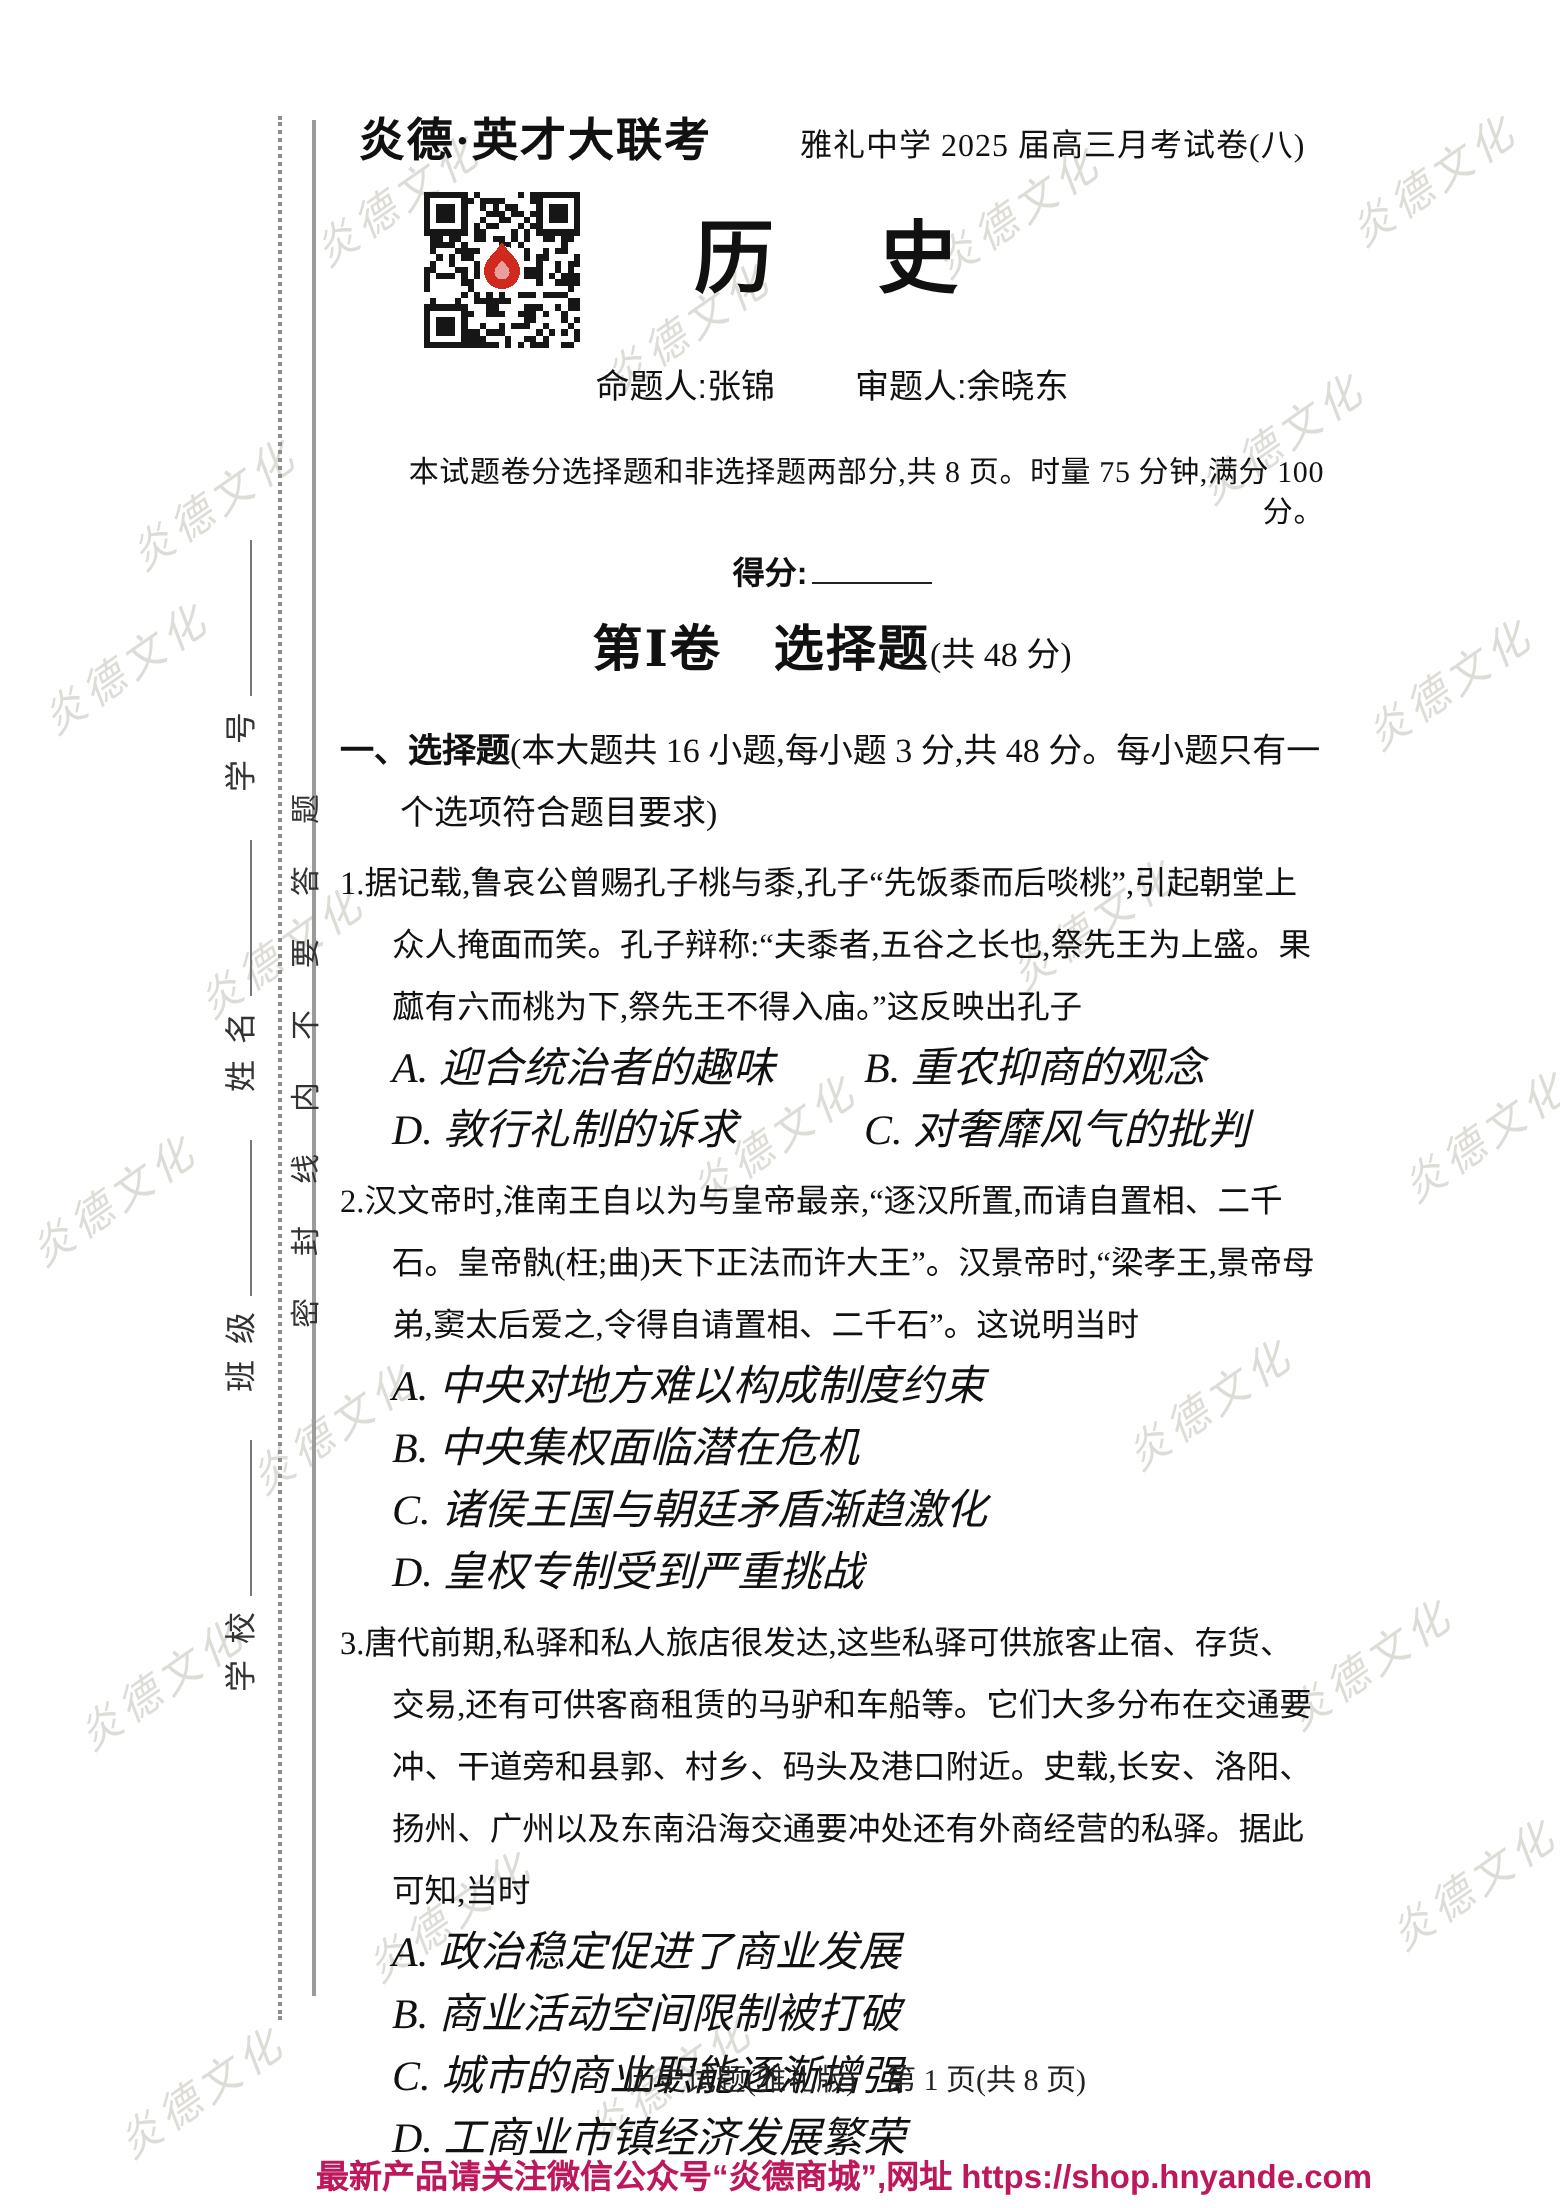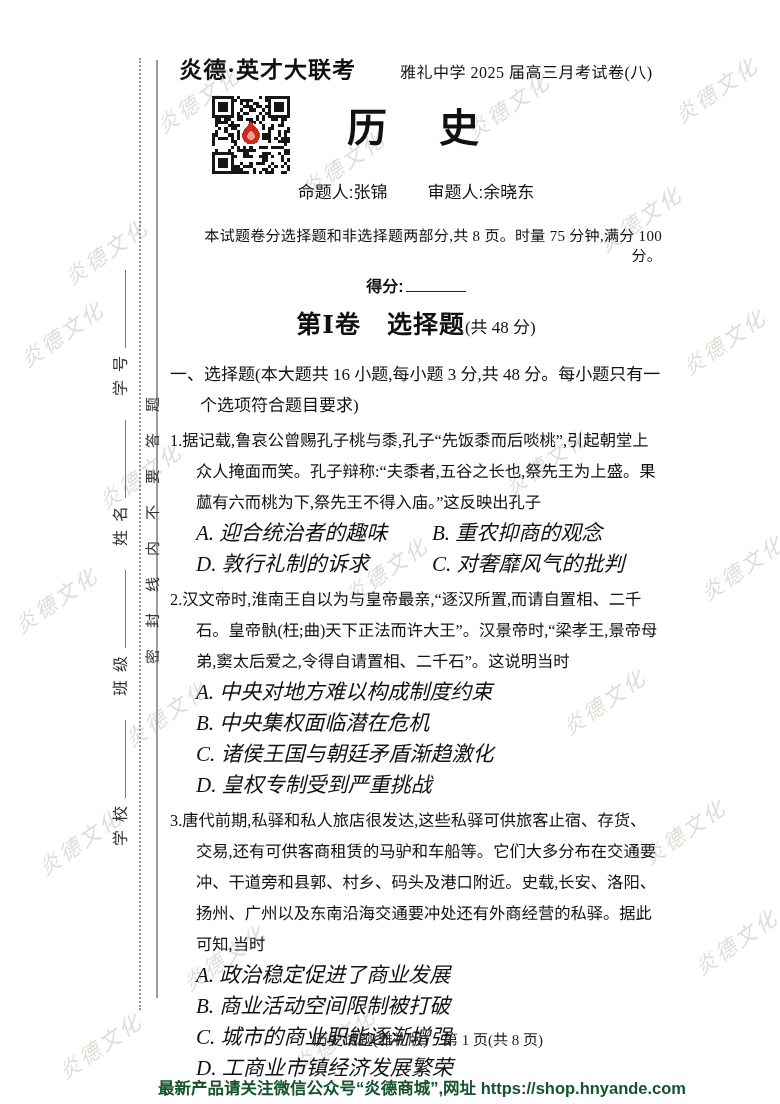--- a/index.html
+++ b/index.html
@@ -47,32 +47,32 @@
     font-family:"Liberation Sans","DejaVu Sans",sans-serif;font-weight:400;font-size:17px;line-height:22px;
   }
   .note{margin-top:22px;text-align:right;font-size:15px;line-height:20px;letter-spacing:.3px;}
   .score-row{margin-top:10px;text-align:center;line-height:22px;padding-right:0;}
   .score-label{font-family:"Liberation Sans","DejaVu Sans",sans-serif;font-weight:700;font-size:16px;}
   .score-line{display:inline-block;width:60px;height:14px;border-bottom:1.5px solid #222;margin-left:2px;}
   .section-title{margin-top:14px;text-align:center;line-height:26px;}
   .st-bold{font-weight:700;font-size:25px;letter-spacing:1px;}
   .st-rest{font-size:17px;}
   .instruction{margin-top:18px;font-size:17px;line-height:31px;padding-left:30px;text-indent:-30px;}
-  .inst-bold{font-weight:400;text-align:right;}
+  .inst-bold{font-weight:700;text-align:right;}
   
   .question{margin-top:4px;}
   .q-stem{font-size:16.3px;line-height:31px;padding-left:26px;text-indent:-26px;}
   .q-options{font-size:21px;line-height:31px;padding-left:26px;font-style:italic;}
   .q-options.two-col{display:grid;grid-template-columns:236px 1fr;}
   .option{white-space:nowrap;}
   
   .page-footer{position:absolute;top:1028px;left:182px;width:492px;text-align:center;font-size:15px;color:#222;}
   .promo{
     position:absolute;top:1075px;left:158px;
-    font-family:"Liberation Sans","DejaVu Sans",sans-serif;font-weight:700;font-size:16.5px;color:#14532d;
+    font-family:"Liberation Sans","DejaVu Sans",sans-serif;font-weight:700;font-size:16.5px;color:#be185d;
     white-space:nowrap;
   }
 </style>
 </head>
 <body>
 
 <div class="paper">
 
   <div id="watermarks">
       <div class="wm" style="left: 150px; top: 84px;">炎德文化</div>

